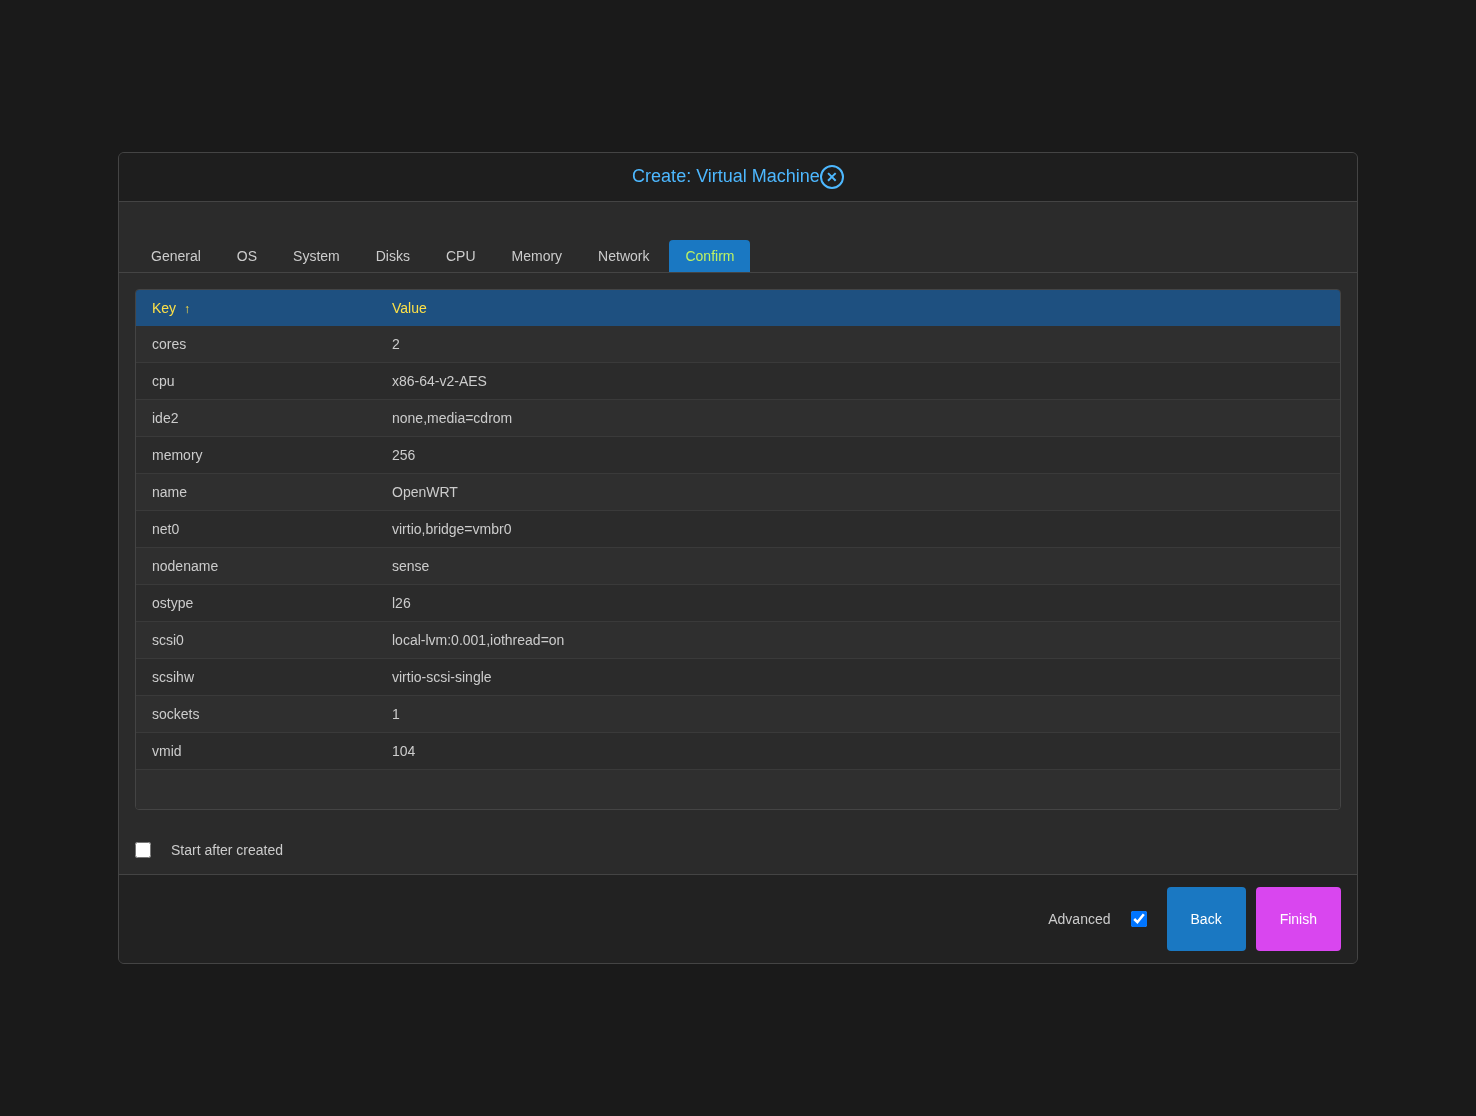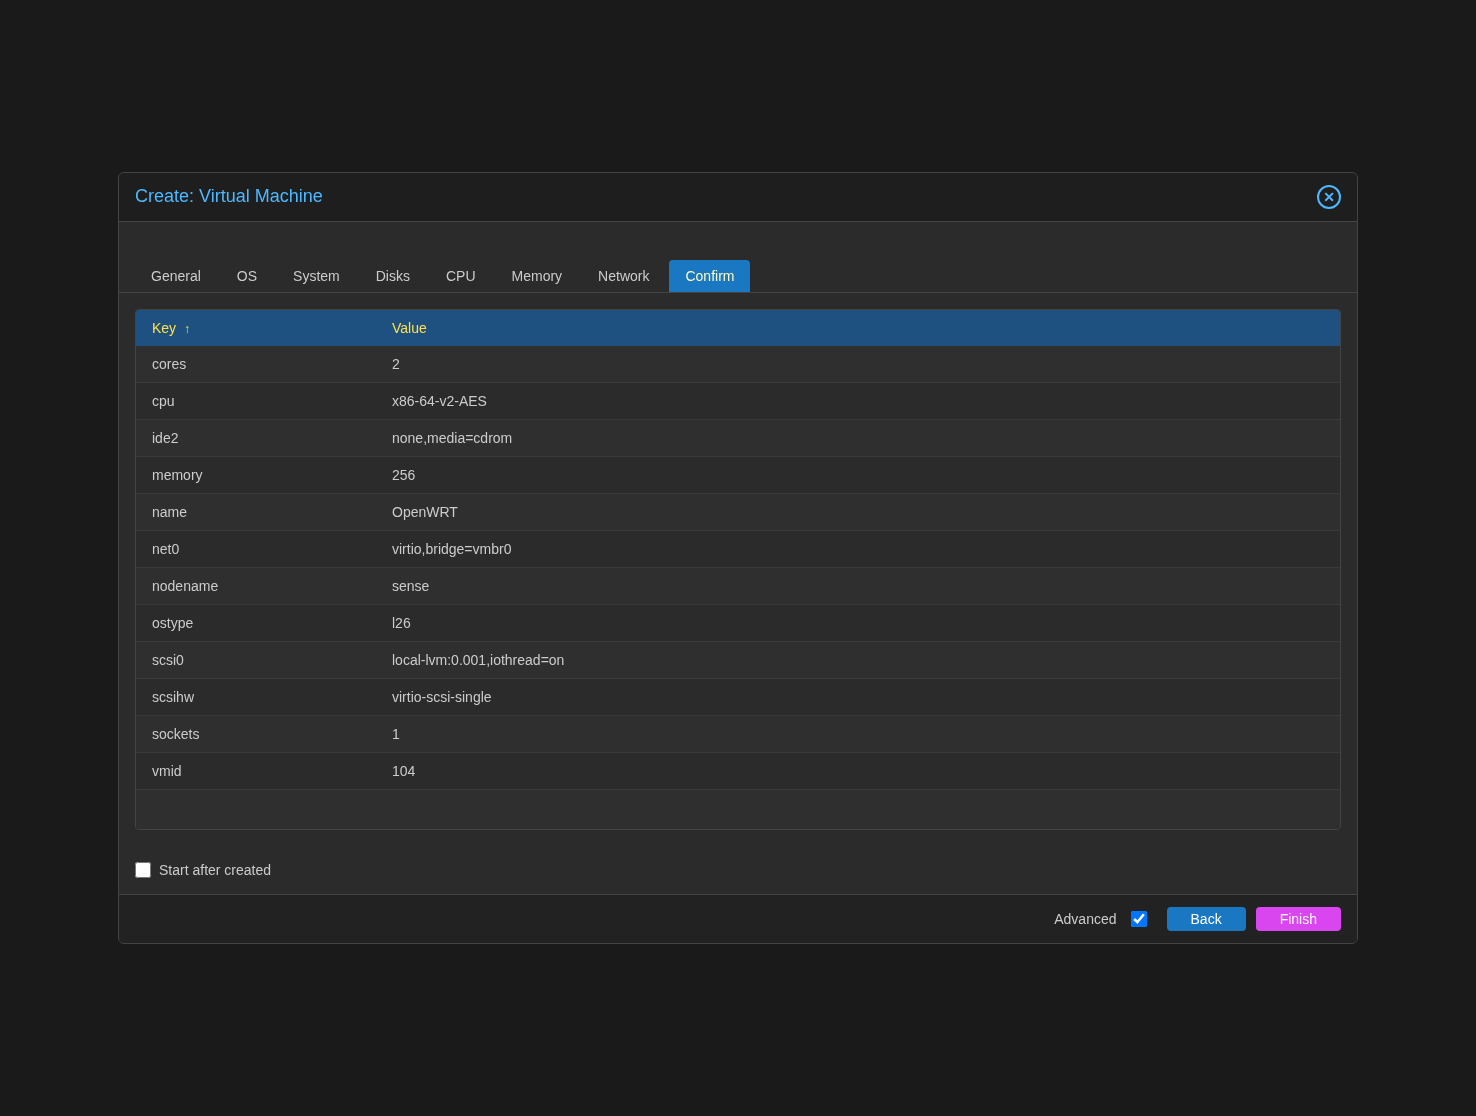--- a/index.html
+++ b/index.html
@@ -16,21 +16,21 @@
       background: #2b2b2b;
       border: 1px solid #444;
       border-radius: 6px;
       overflow: hidden;
     }
     .title-bar {
       background: #1e1e1e;
       padding: 12px 16px;
       display: flex;
       align-items: center;
-      justify-content: space-between;
+      justify-content: center;
       border-bottom: 1px solid #444;
     }
     .title-text {
       color: #4db8ff;
       font-size: 18px;
       font-weight: normal;
     }
     .close-btn {
       width: 24px;
       height: 24px;
@@ -57,21 +57,21 @@
       color: #ccc;
       cursor: pointer;
       border-radius: 4px 4px 0 0;
       font-size: 14px;
       background: transparent;
       border: none;
       margin-top: 28px;
     }
     .tab.active {
       background: #1a78c2;
-      color: #fef9c3;
+      color: #bef264;
     }
     .content {
       padding: 16px;
     }
     .table-container {
       border: 1px solid #444;
       border-radius: 4px;
       overflow: hidden;
     }
     table {
@@ -107,21 +107,21 @@
       font-size: 14px;
     }
     tbody td:first-child {
       color: #ccc;
       width: 240px;
     }
     .checkbox-area {
       padding: 16px;
       display: flex;
       align-items: flex-end;
-      gap: 8px;
+      gap: 20px;
     }
     .checkbox-area label {
       color: #ccc;
       font-size: 14px;
     }
     .checkbox-area input[type="checkbox"] {
       width: 16px;
       height: 16px;
       cursor: pointer;
     }
@@ -130,31 +130,31 @@
       padding: 12px 16px;
       display: flex;
       align-items: center;
       justify-content: flex-end;
       gap: 10px;
       border-top: 1px solid #444;
     }
     .advanced-area {
       display: flex;
       align-items: flex-end;
-      gap: 14px;
+      gap: 20px;
       margin-right: 10px;
       color: #ccc;
       font-size: 14px;
     }
     .advanced-area input[type="checkbox"] {
       width: 16px;
       height: 16px;
     }
     .btn {
-      padding: 4px 24px;
+      padding: 24px 24px;
       font-size: 14px;
       border-radius: 4px;
       cursor: pointer;
       border: none;
     }
     .btn-back {
       background: #1a78c2;
       color: #fff;
     }
     .btn-finish {

